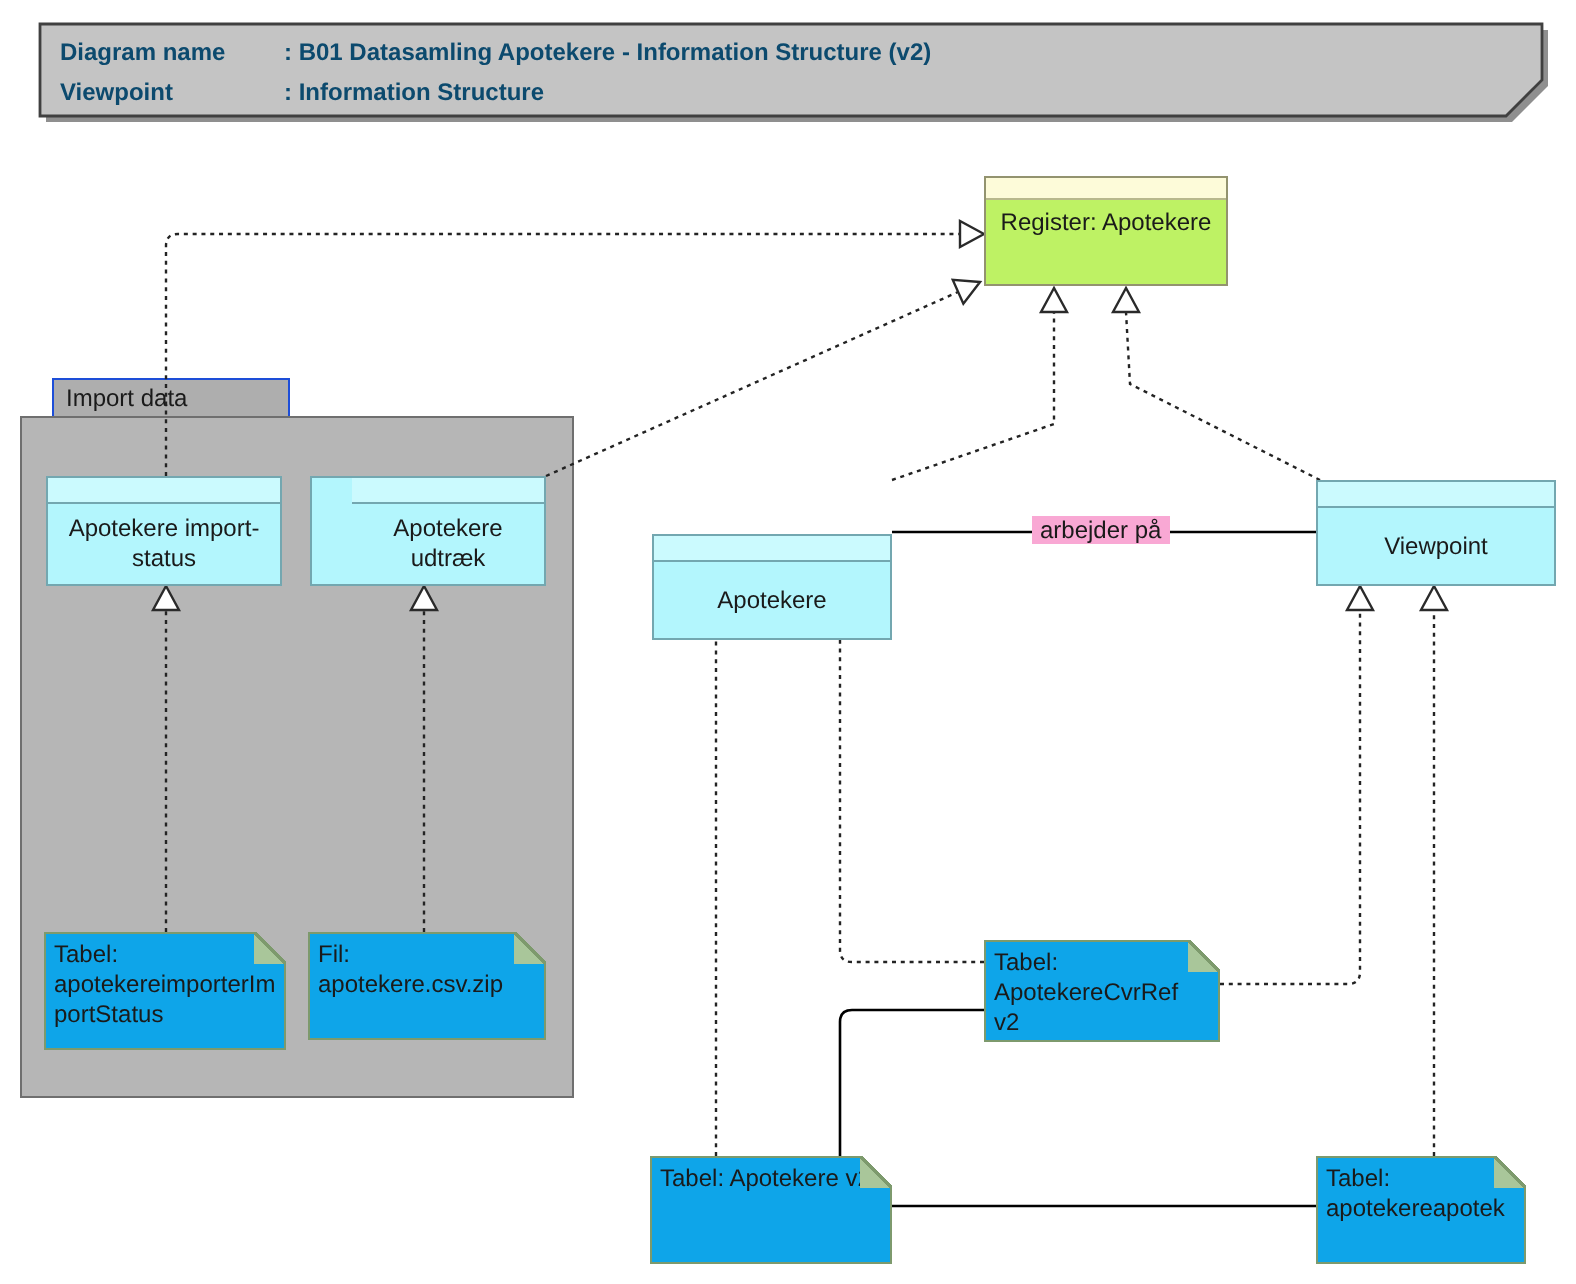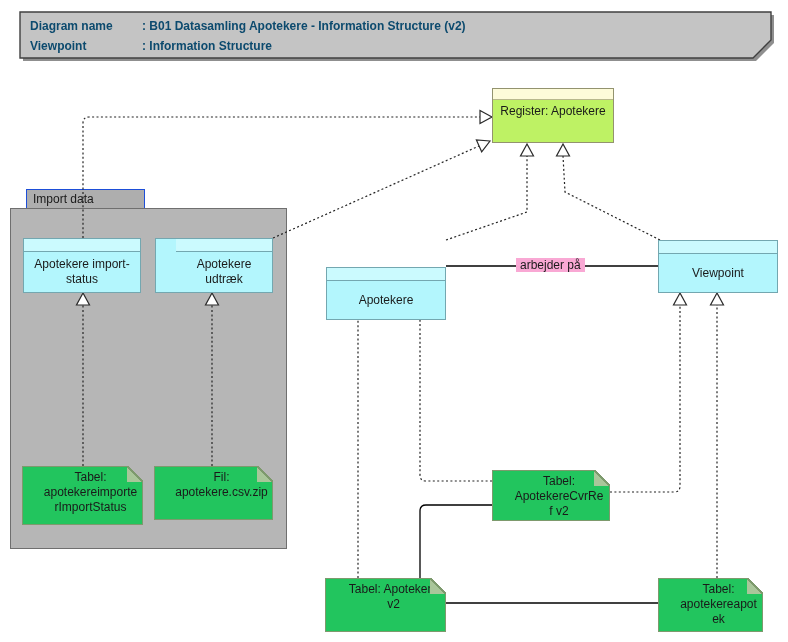--- a/index.html
+++ b/index.html
@@ -28,22 +28,22 @@
            display:flex;flex-direction:column;font-size:12px;text-align:center;}
   .dataobj .band{height:12px;background:#cbfafe;border-bottom:1px solid #73a7b0;flex:none;}
   .dataobj .obj-label{flex:1;display:flex;align-items:center;justify-content:center;
                       padding:1px 4px;line-height:1.25;}
   
   .bizobj{box-sizing:border-box;background:#bef264;border:1px solid #93936f;
           display:flex;flex-direction:column;font-size:12px;text-align:center;}
   .bizobj .band{height:10px;background:#fdfbd9;border-bottom:1px solid #b8b88d;flex:none;}
   .bizobj .obj-label{padding-top:4px;line-height:1.25;}
   
-  .note{box-sizing:border-box;background:#22c55e;border:1px solid #7d9a6d;
-        font-size:12px;text-align:center;padding:3px 4px 0 20px;line-height:1.25;
+  .note{box-sizing:border-box;background:#0ea5e9;border:1px solid #7d9a6d;
+        font-size:12px;padding:3px 4px 0 4px;line-height:1.25;
         overflow-wrap:anywhere;}
   .note .fold{position:absolute;top:-1px;right:-1px;width:16px;height:16px;
         background:linear-gradient(225deg,#ffffff 0 46%,#7d9a6d 46% 54%,#a9c69a 54% 100%);}
   .note.on-gray .fold{
         background:linear-gradient(225deg,#b6b6b6 0 46%,#7d9a6d 46% 54%,#a9c69a 54% 100%);}
   
   .rel-label{left:516px;top:258px;background:#f9a8d4;padding:0 4px;font-size:12px;}
   
   #node-register        {left:492px;top:88px; width:122px;height:55px;}
   #node-import-status   {left:23px; top:238px;width:118px;height:55px;}

